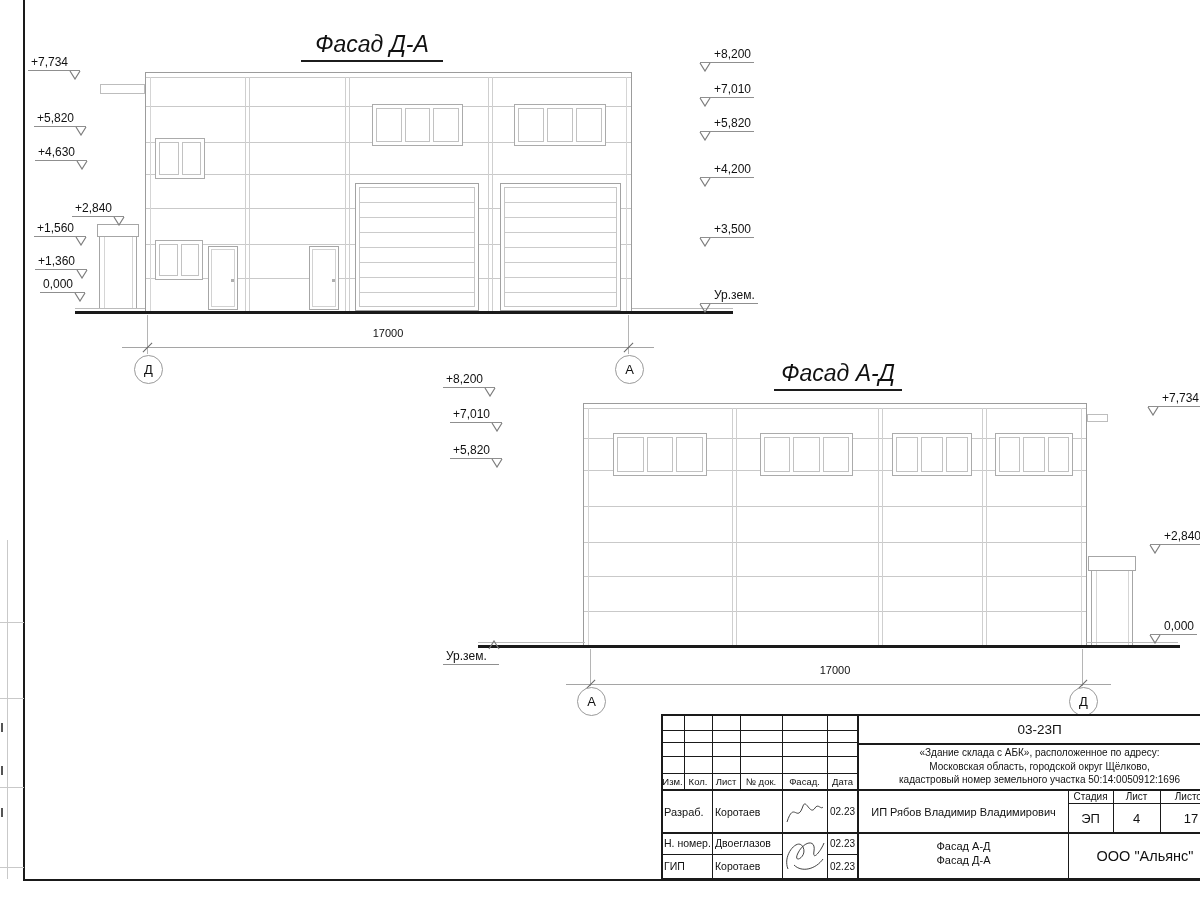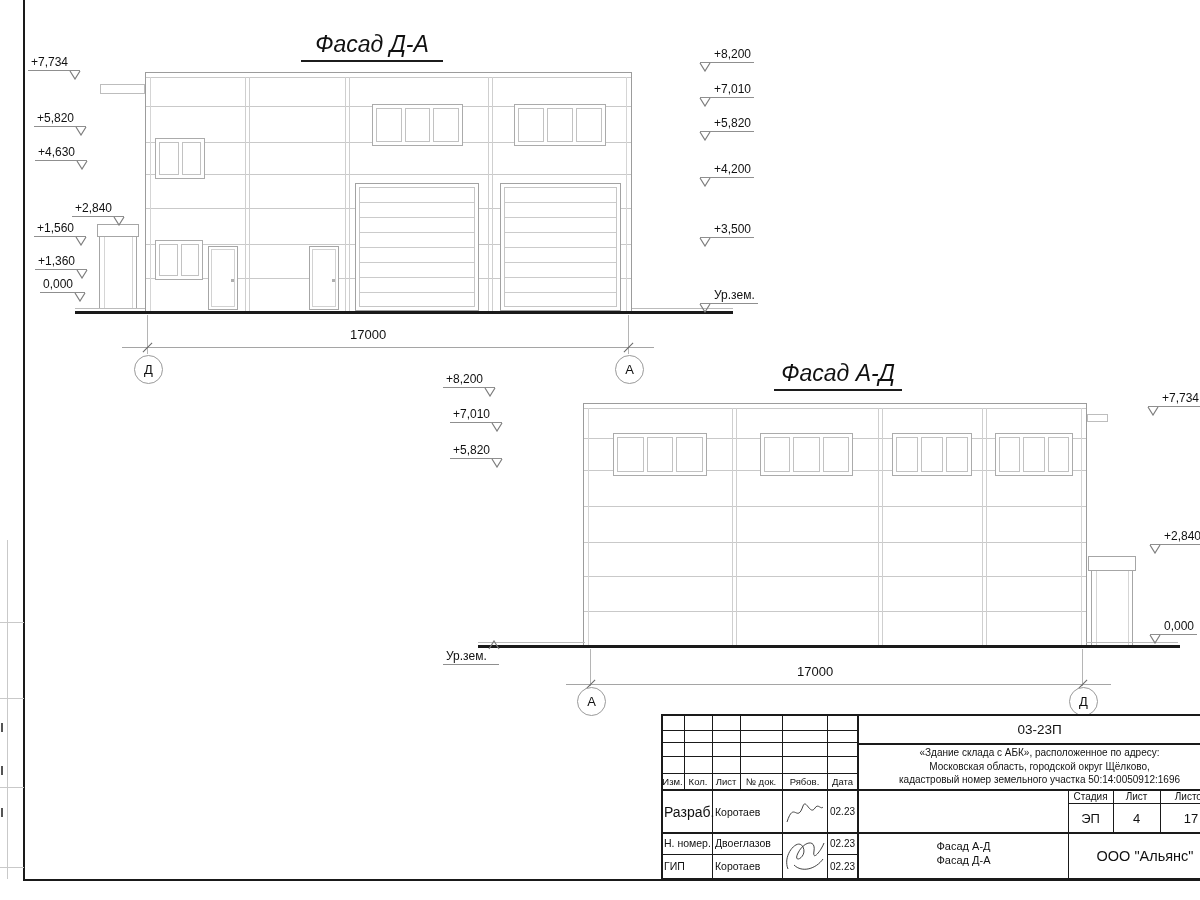--- a/index.html
+++ b/index.html
@@ -23,21 +23,21 @@
   .elev{position:absolute;font-size:12px;line-height:14px;white-space:nowrap}
   .elev .et{display:inline-block;border-bottom:1px solid #8f8f8f;padding:0 3px 1px}
   .elev.r .et{padding-right:12px}
   .elev.l .et{padding-left:14px}
   .elev svg{position:absolute;top:100%;margin-top:-1px}
   .elev.r svg{right:-1px}
   .elev.l svg{left:-1px}
   .elev.u svg{top:auto;bottom:100%;right:-1px;margin:0 0 -1px 0;transform:rotate(180deg)}
   .ftitle{position:absolute;font-style:italic;font-size:23px;text-align:center;
           border-bottom:2px solid #1c1c1c;padding-bottom:2px}
-  .dimtxt{position:absolute;font-size:13px;text-align:left}
+  .dimtxt{position:absolute;font-size:11px;text-align:center}
   .axis{position:absolute;width:27px;height:27px;border:1px solid #9a9a9a;border-radius:50%;
         background:#fff;display:flex;align-items:center;justify-content:center;font-size:13px}
   .tick{position:absolute;width:13px;height:1px;background:#666;transform:rotate(-45deg)}
   .tb{position:absolute;left:661px;top:714px;width:561px;height:166px;background:#fff}
   .tb .bk{position:absolute}
   .cell{position:absolute;display:flex;align-items:center;justify-content:center;text-align:center}
   .cl{justify-content:flex-start;text-align:left}
 </style>
 </head>
 <body>
@@ -287,24 +287,24 @@
     <div class="bk" style="left:0;top:75px;width:561px;height:2px"></div>
     <div class="bk" style="left:407px;top:89px;width:154px;height:1px"></div>
     <div class="bk" style="left:0;top:118px;width:561px;height:2px"></div>
     <div class="bk" style="left:0;top:140px;width:121px;height:1px"></div>
     <div class="bk" style="left:166px;top:140px;width:31px;height:1px"></div>
 
     <div class="cell" style="left:0;top:59px;width:23px;height:16px;font-size:9.5px">Изм.</div>
     <div class="cell" style="left:23px;top:59px;width:28px;height:16px;font-size:9.5px">Кол.</div>
     <div class="cell" style="left:51px;top:59px;width:28px;height:16px;font-size:9.5px">Лист</div>
     <div class="cell" style="left:79px;top:59px;width:42px;height:16px;font-size:9.5px">№ док.</div>
-    <div class="cell" style="left:121px;top:59px;width:45px;height:16px;font-size:9.5px">Рябов.</div>
+    <div class="cell" style="left:121px;top:59px;width:45px;height:16px;font-size:9.5px">Фасад.</div>
     <div class="cell" style="left:166px;top:59px;width:31px;height:16px;font-size:9.5px">Дата</div>
 
-    <div class="cell cl" style="left:3px;top:77px;width:48px;height:41px;font-size:14px">Разраб.</div>
+    <div class="cell cl" style="left:3px;top:77px;width:48px;height:41px;font-size:11px">Разраб.</div>
     <div class="cell cl" style="left:54px;top:77px;width:66px;height:41px;font-size:10.5px">Коротаев</div>
     <div class="cell" style="left:166px;top:77px;width:31px;height:41px;font-size:10px">02.23</div>
     <div class="cell cl" style="left:3px;top:118px;width:48px;height:22px;font-size:10.5px">Н. номер.</div>
     <div class="cell cl" style="left:54px;top:118px;width:66px;height:22px;font-size:10.5px">Двоеглазов</div>
     <div class="cell" style="left:166px;top:118px;width:31px;height:22px;font-size:10px">02.23</div>
     <div class="cell cl" style="left:3px;top:140px;width:48px;height:24px;font-size:10.5px">ГИП</div>
     <div class="cell cl" style="left:54px;top:140px;width:66px;height:24px;font-size:10.5px">Коротаев</div>
     <div class="cell" style="left:166px;top:140px;width:31px;height:24px;font-size:10px">02.23</div>
 
     <svg class="A" style="left:123px;top:80px" width="40" height="36" viewBox="0 0 40 36">
@@ -313,20 +313,21 @@
     <svg class="A" style="left:121px;top:117px" width="44" height="46" viewBox="0 0 44 46">
       <path d="M6 38 C0 24 16 6 21 16 C26 26 10 34 16 22 C22 10 34 8 32 20 C30 32 40 18 42 12 M12 34 C20 42 34 38 41 28" fill="none" stroke="#444" stroke-width="1"></path>
     </svg>
 
     <div class="cell" style="left:196px;top:2px;width:365px;height:26px;font-size:13.5px">03-23П</div>
     <div class="A" style="left:196px;top:32px;width:365px;text-align:center;font-size:10px;line-height:13.5px">
       <div>«Здание склада с АБК», расположенное по адресу:</div>
       <div>Московская область, городской округ Щёлково,</div>
       <div>кадастровый номер земельного участка 50:14:0050912:1696</div>
     </div>
+    <div class="cell" style="left:198px;top:77px;width:209px;height:41px;font-size:11px">ИП Рябов Владимир Владимирович</div>
     <div class="cell" style="left:407px;top:76px;width:45px;height:13px;font-size:10px">Стадия</div>
     <div class="cell" style="left:452px;top:76px;width:47px;height:13px;font-size:10px">Лист</div>
     <div class="cell" style="left:499px;top:76px;width:62px;height:13px;font-size:10px">Листов</div>
     <div class="cell" style="left:407px;top:90px;width:45px;height:28px;font-size:13px">ЭП</div>
     <div class="cell" style="left:452px;top:90px;width:47px;height:28px;font-size:13px">4</div>
     <div class="cell" style="left:499px;top:90px;width:62px;height:28px;font-size:13px">17</div>
     <div class="A" style="left:198px;top:125px;width:209px;text-align:center;font-size:11px;line-height:14px">
       <div>Фасад А-Д</div>
       <div>Фасад Д-А</div>
     </div>

